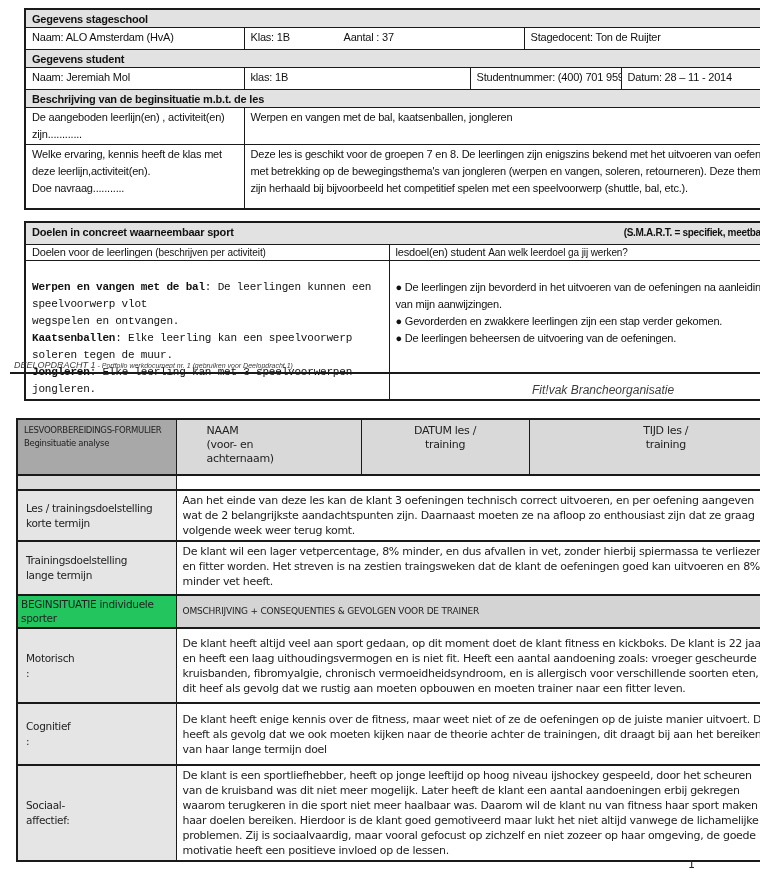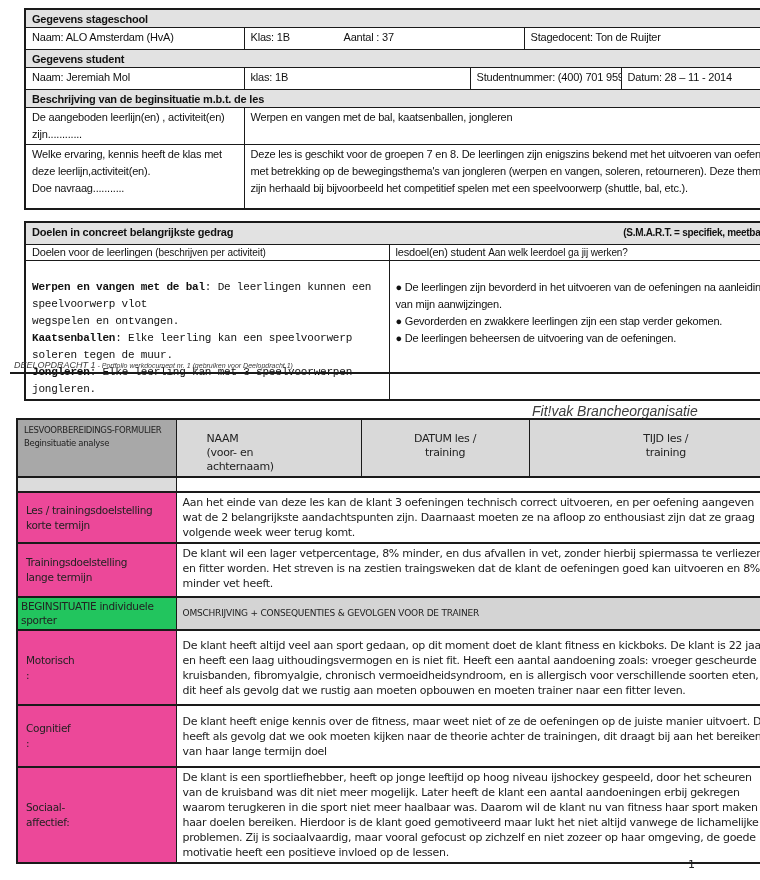--- a/index.html
+++ b/index.html
@@ -34,25 +34,25 @@
   .meta { position:absolute; font-style:italic; color:#3d3d3d; }
   .rule { position:absolute; left:10px; top:372px; width:750px; height:2px; background:#1a1a1a; }
   
   .t3 { border:2px solid #1a1a1a; font-family:"DejaVu Sans", sans-serif; color:#222; }
   .t3 td {
     border:1px solid #1a1a1a; border-top-width:2px; border-bottom-width:2px;
     font-size:11px; letter-spacing:-0.3px; line-height:15.5px;
     padding:2px 6px; vertical-align:middle; overflow:hidden; white-space:pre;
   }
   .t3 .hdr-title { background:#a8a8a8; font-size:8.5px; line-height:13px; vertical-align:top; padding-top:4px; }
-  .t3 .hdr-cell  { background:#d9d9d9; vertical-align:top; padding-top:12px; line-height:14px; }
+  .t3 .hdr-cell  { background:#d9d9d9; vertical-align:top; padding-top:4px; line-height:14px; }
   .t3 .hdr-naam  { padding-left:30px; }
   .t3 .hdr-center { text-align:center; }
   .t3 .thin-left { background:#dcdcdc; }
-  .t3 .label { background:#ec4899; font-size:10.5px; letter-spacing:-0.3px; line-height:15px; padding-left:8px; }
+  .t3 .label { background:#e5e5e5; font-size:10.5px; letter-spacing:-0.3px; line-height:15px; padding-left:8px; }
   .t3 .begin-label { background:#22c55e; font-size:10.5px; letter-spacing:-0.3px; line-height:13.5px; padding-left:3px; }
   .t3 .begin-value { background:#d4d4d4; font-size:9px; letter-spacing:-0.2px; }
   .t3 .val { line-height:15px; }
   .t3 .val-top { vertical-align:top; }
   .pagenum { position:absolute; left:688px; top:858px; font-size:11px; font-family:"DejaVu Sans", sans-serif; color:#222; }
 </style>
 </head>
 <body>
 
 <div class="viewport">
@@ -102,21 +102,21 @@
   </tbody>
     </table>
 
   <table class="t doc" style="left:24px; top:221px; width:786px;">
     <colgroup>
         <col style="width:364px">
         <col style="width:422px">
       </colgroup>
     <tbody>
         <tr class="band" style="height:22px">
-      <td colspan="2"><span>Doelen in concreet belangrijkste gedrag</span><span class="smart-spacer"></span><span class="smart">(S.M.A.R.T. = specifiek, meetbaar, acceptabel, realistisch, tijdgebonden)</span></td>
+      <td colspan="2"><span>Doelen in concreet waarneembaar sport</span><span class="smart-spacer"></span><span class="smart">(S.M.A.R.T. = specifiek, meetbaar, acceptabel, realistisch, tijdgebonden)</span></td>
     </tr>
     <tr style="height:16px">
       <td style="line-height:13px"><span>Doelen voor de leerlingen </span><span class="small-note">(beschrijven per activiteit)</span></td>
       <td style="line-height:13px"><span>lesdoel(en) student </span><span class="small-note">Aan welk leerdoel ga jij werken?</span></td>
     </tr>
     <tr style="height:84px">
       <td class="goalcell">
         <p><b>Werpen en vangen met de bal</b><span>: De leerlingen kunnen een speelvoorwerp vlot
 wegspelen en ontvangen.</span></p>
         <p><b>Kaatsenballen</b><span>: Elke leerling kan een speelvoorwerp soleren tegen de muur.</span></p>
@@ -125,21 +125,21 @@
       <td class="pre bullets">● De leerlingen zijn bevorderd in het uitvoeren van de oefeningen na aanleiding
 van mijn aanwijzingen.
 ● Gevorderden en zwakkere leerlingen zijn een stap verder gekomen.
 ● De leerlingen beheersen de uitvoering van de oefeningen.</td>
     </tr>
   </tbody>
     </table>
 
   <div class="meta" style="left:14px; top:360px; font-size:7px;"><span style="font-size:9px;">DEELOPDRACHT 1</span><span> - Portfolio werkdocument nr. 1 (gebruiken voor Deelopdracht 1)</span></div>
   <div class="rule"></div>
-  <div class="meta" style="left:532px; top:403px; font-size:14px;">Fit!vak Brancheorganisatie</div>
+  <div class="meta" style="left:532px; top:383px; font-size:12px;">Fit!vak Brancheorganisatie</div>
 
   <table class="t t3" style="left:16px; top:418px; width:786px;">
     <colgroup>
         <col style="width:159px">
         <col style="width:185px">
         <col style="width:168px">
         <col style="width:274px">
       </colgroup>
     <tbody>
         <tr style="height:56px">

